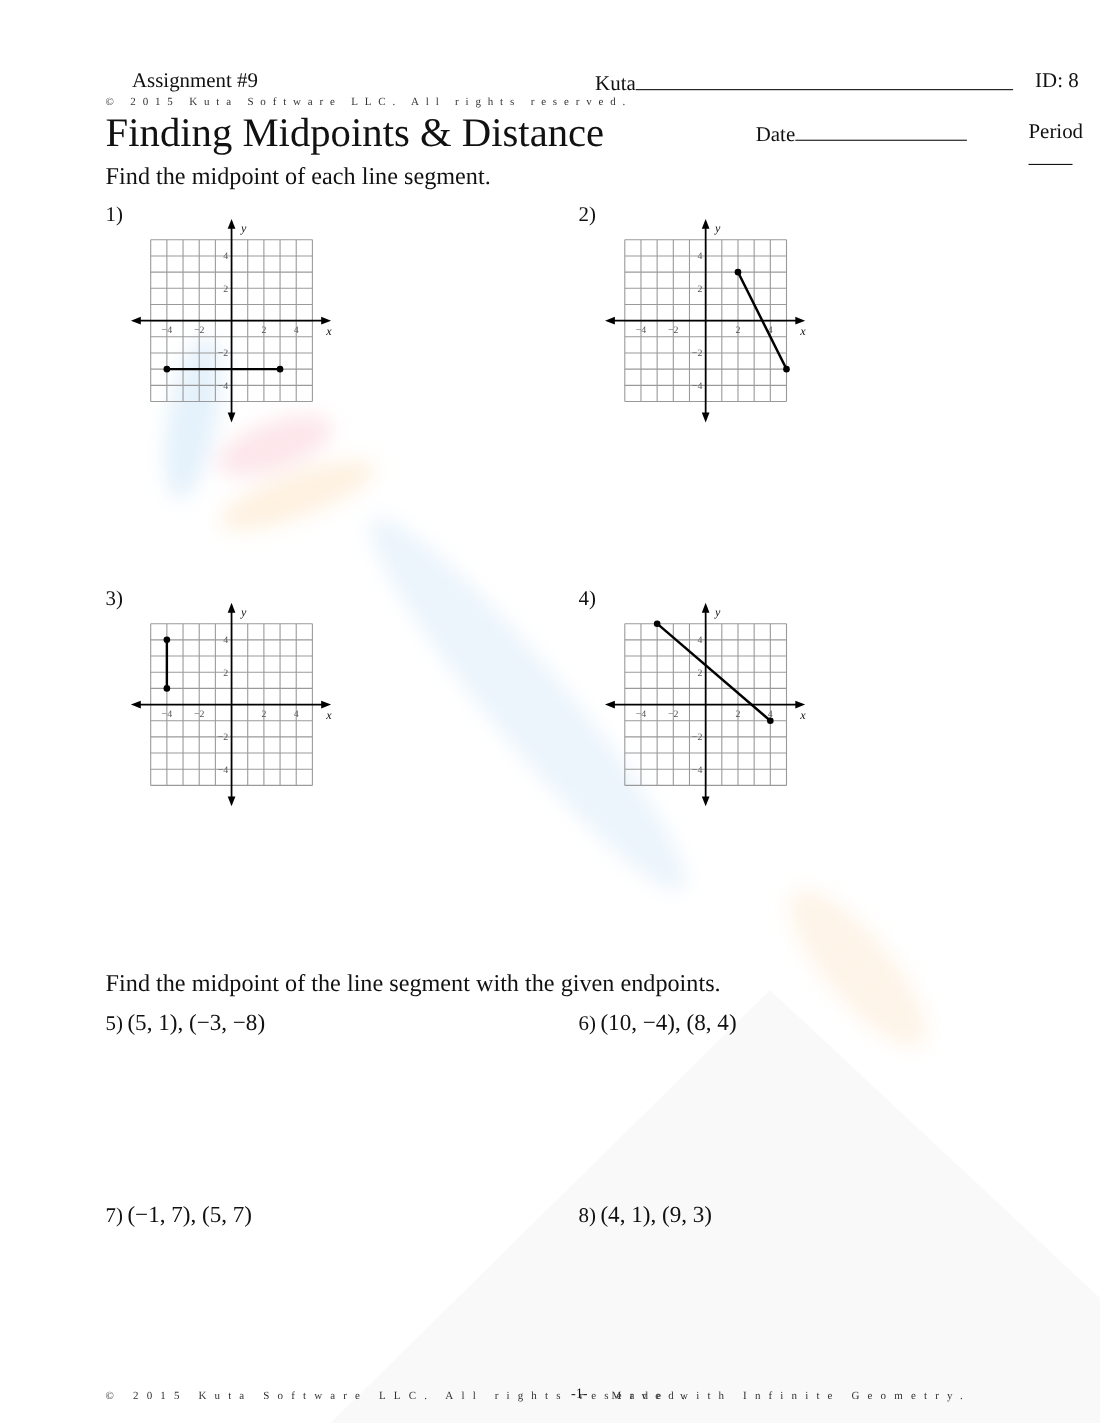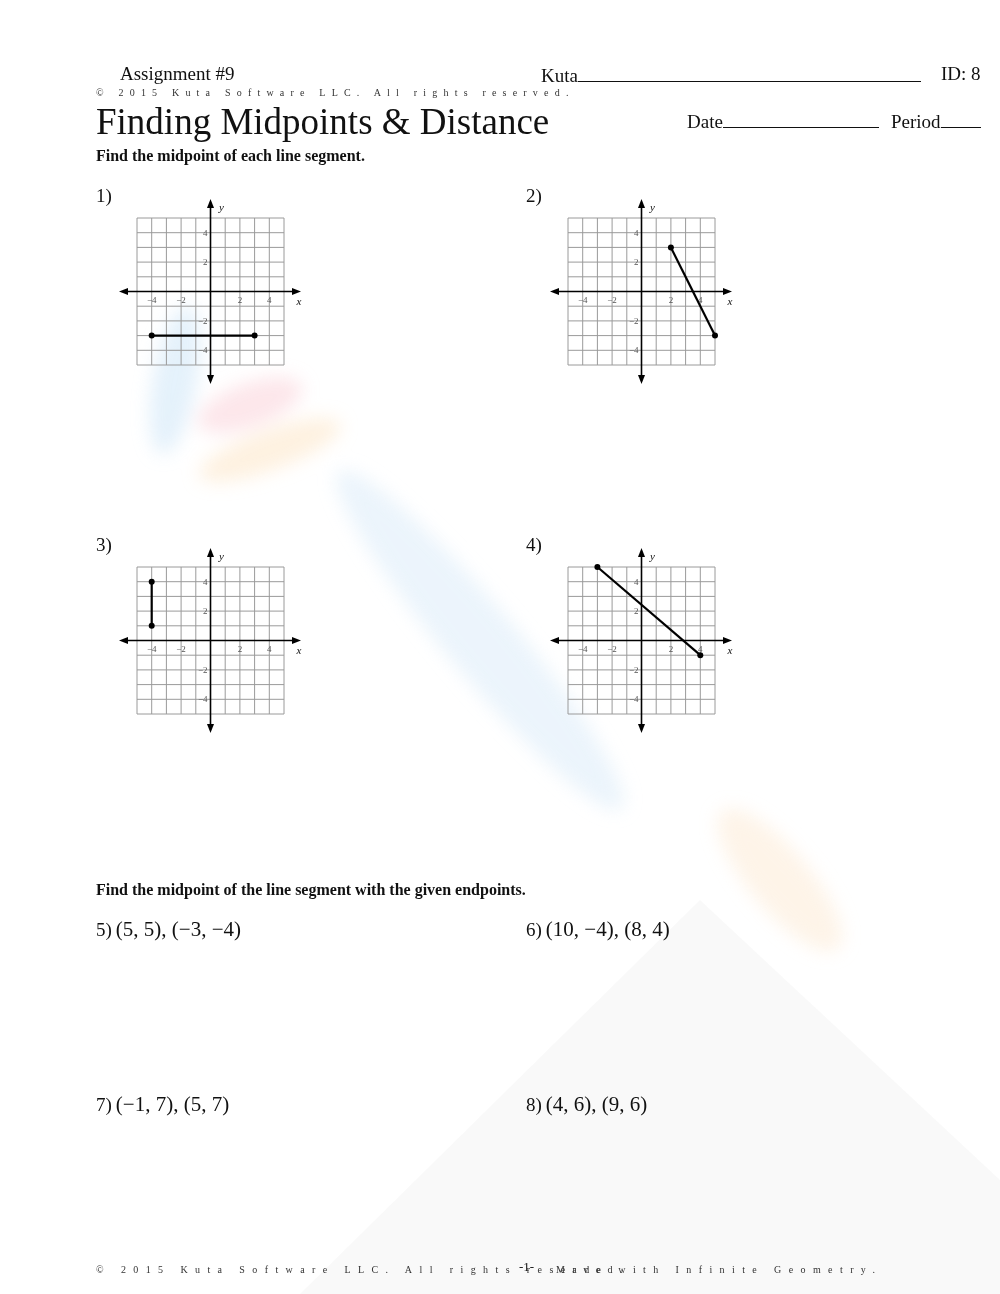--- a/index.html
+++ b/index.html
@@ -3,21 +3,21 @@
 <meta charset="utf-8">
 <style>
   html, body { margin: 0; padding: 0; background: #ffffff; }
   body { width: 1000px; height: 1294px; position: relative; overflow: hidden;
          font-family: "Liberation Serif", "DejaVu Serif", serif; color: #111; }
   .abs { position: absolute; }
   .wm { position: absolute; pointer-events: none; }
   .hdr { font-size: 19px; margin-left: 24px; }
   .copy { font-size: 10px; letter-spacing: 6.2px; color: #333; }
   .title { font-size: 37px; }
-  .instr { font-size: 16px; font-weight: bold; }
+  .instr { font-size: 22px; font-weight: normal; }
   .qnum { font-size: 19px; }
   .pts { font-size: 21px; }
   .blank { display: inline-block; border-bottom: 1px solid #111; height: 18px; vertical-align: baseline; }
   .graph { position: absolute; width: 200px; height: 200px; }
   .graph svg { overflow: visible; }
   .foot { font-size: 10px; letter-spacing: 7.4px; color: #333; }
 </style>
 </head>
 <body>
 
@@ -40,21 +40,21 @@
 <div class="abs hdr" style="left:96px;top:63px;">Assignment #9</div>
 <div class="abs hdr" style="left:517px;top:63px;">
   <span>Kuta</span><span class="blank" style="width:343px;"></span>
 </div>
 <div class="abs hdr" style="left:917px;top:63px;">ID: 8</div>
 <div class="abs copy" style="left:96px;top:87px;">© 2015 Kuta Software LLC. All rights reserved.</div>
 <div class="abs title" style="left:96px;top:100px;">Finding Midpoints &amp; Distance</div>
 <div class="abs hdr" style="left:663px;top:109px;text-align:right;">
   <span>Date</span><span class="blank" style="width:156px;"></span>
 </div>
-<div class="abs hdr" style="left:867px;top:109px;font-family:Liberation Serif, serif;">
+<div class="abs hdr" style="left:911px;top:109px;font-family:Liberation Serif, serif;">
   <span>Period</span><span class="blank" style="width:40px;"></span>
 </div>
 
 <div class="abs instr" style="left:96px;top:147px;">Find the midpoint of each line segment.</div>
 
 <div class="abs qnum" style="left:96px;top:185px;">1)</div>
 <div class="abs qnum" style="left:526px;top:185px;">2)</div>
 <div class="abs qnum" style="left:96px;top:534px;">3)</div>
 <div class="abs qnum" style="left:526px;top:534px;">4)</div>
 
@@ -228,30 +228,30 @@
       <text x="111.5" y="19" font-size="11" fill="#111" font-family="Liberation Serif, serif" text-anchor="middle" font-style="italic">y</text>
       <line x1="56.400000000000006" y1="26" x2="159.3" y2="114.2" stroke="#000" stroke-width="2.2"></line>
       <circle cx="56.400000000000006" cy="26" r="3" fill="#000"></circle>
       <circle cx="159.3" cy="114.2" r="3" fill="#000"></circle>
     </svg></div>
 
 <div class="abs instr" style="left:96px;top:881px;">Find the midpoint of the line segment with the given endpoints.</div>
 
 <div class="abs" style="left:96px;top:917px;">
   <span class="qnum">5)</span>
-  <span class="pts">(5, 5), (−3, −4)</span>
+  <span class="pts">(5, 1), (−3, −8)</span>
 </div>
 <div class="abs" style="left:526px;top:917px;">
   <span class="qnum">6)</span>
   <span class="pts">(10, −4), (8, 4)</span>
 </div>
 <div class="abs" style="left:96px;top:1092px;text-align:center;">
   <span class="qnum">7)</span>
   <span class="pts">(−1, 7), (5, 7)</span>
 </div>
 <div class="abs" style="left:526px;top:1092px;">
   <span class="qnum">8)</span>
-  <span class="pts">(4, 6), (9, 6)</span>
+  <span class="pts">(4, 1), (9, 3)</span>
 </div>
 
 <div class="abs foot" style="left:96px;top:1264px;">© 2015 Kuta Software LLC. All rights reserved.</div>
 <div class="abs" style="left:519px;top:1259px;font-size:13px;">-1-</div>
 <div class="abs foot" style="left:556px;top:1264px;">Made with Infinite Geometry.</div>
 
 </body></html>

